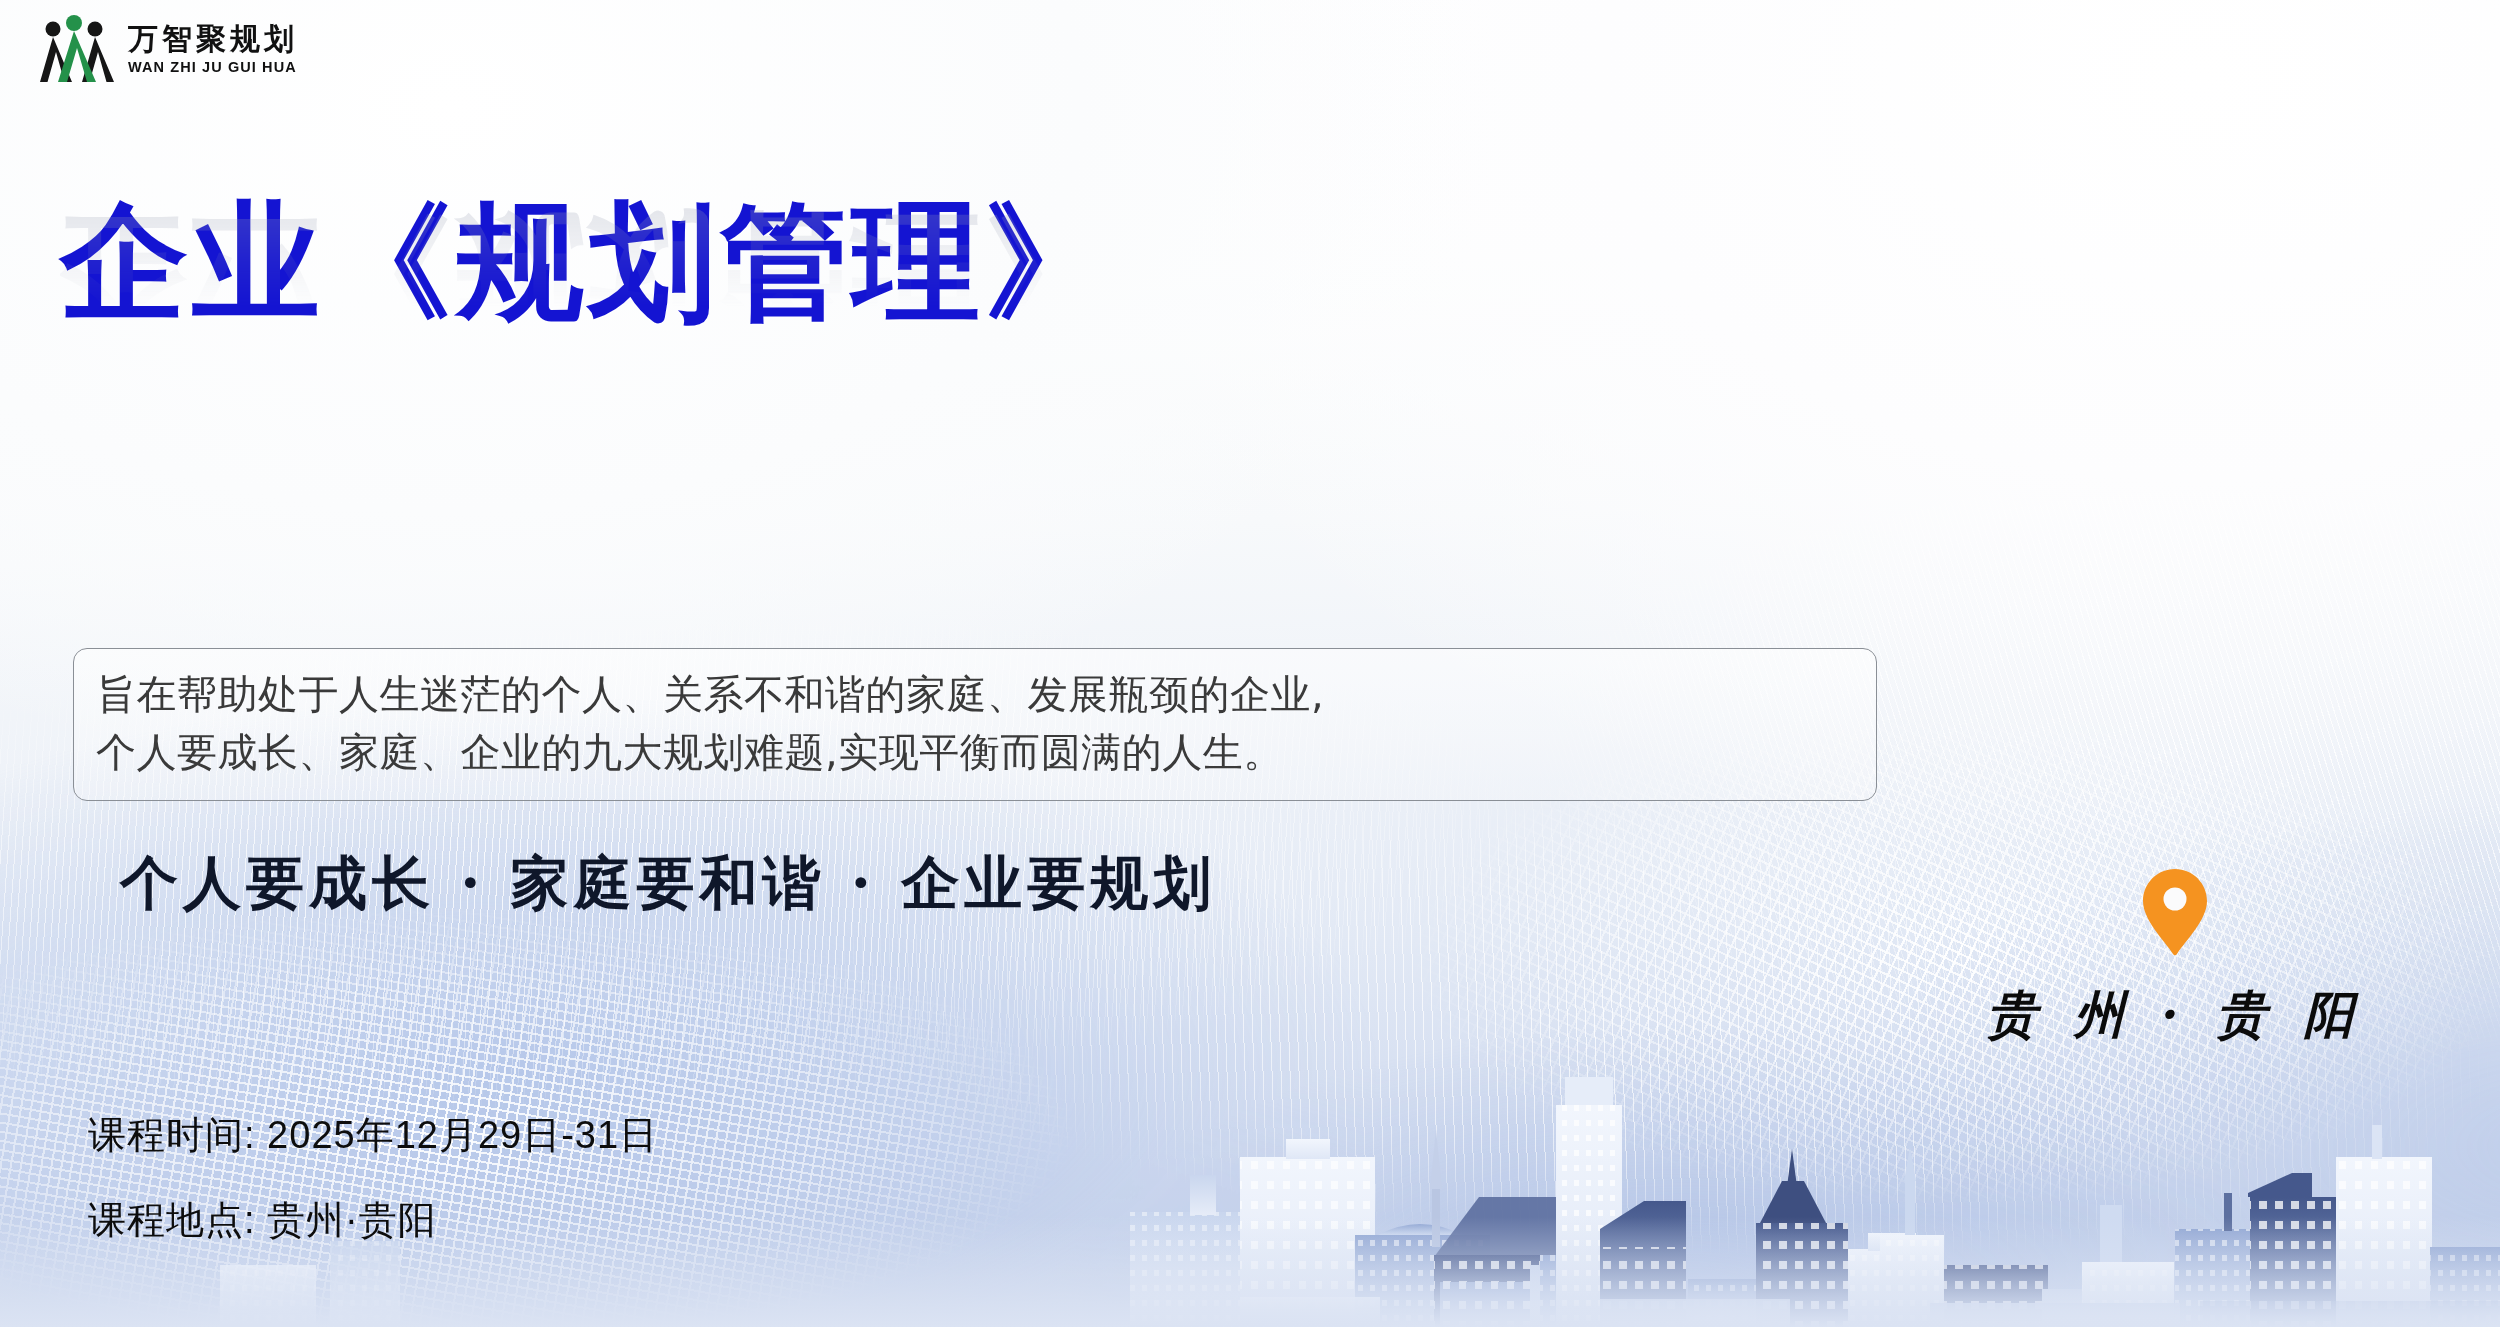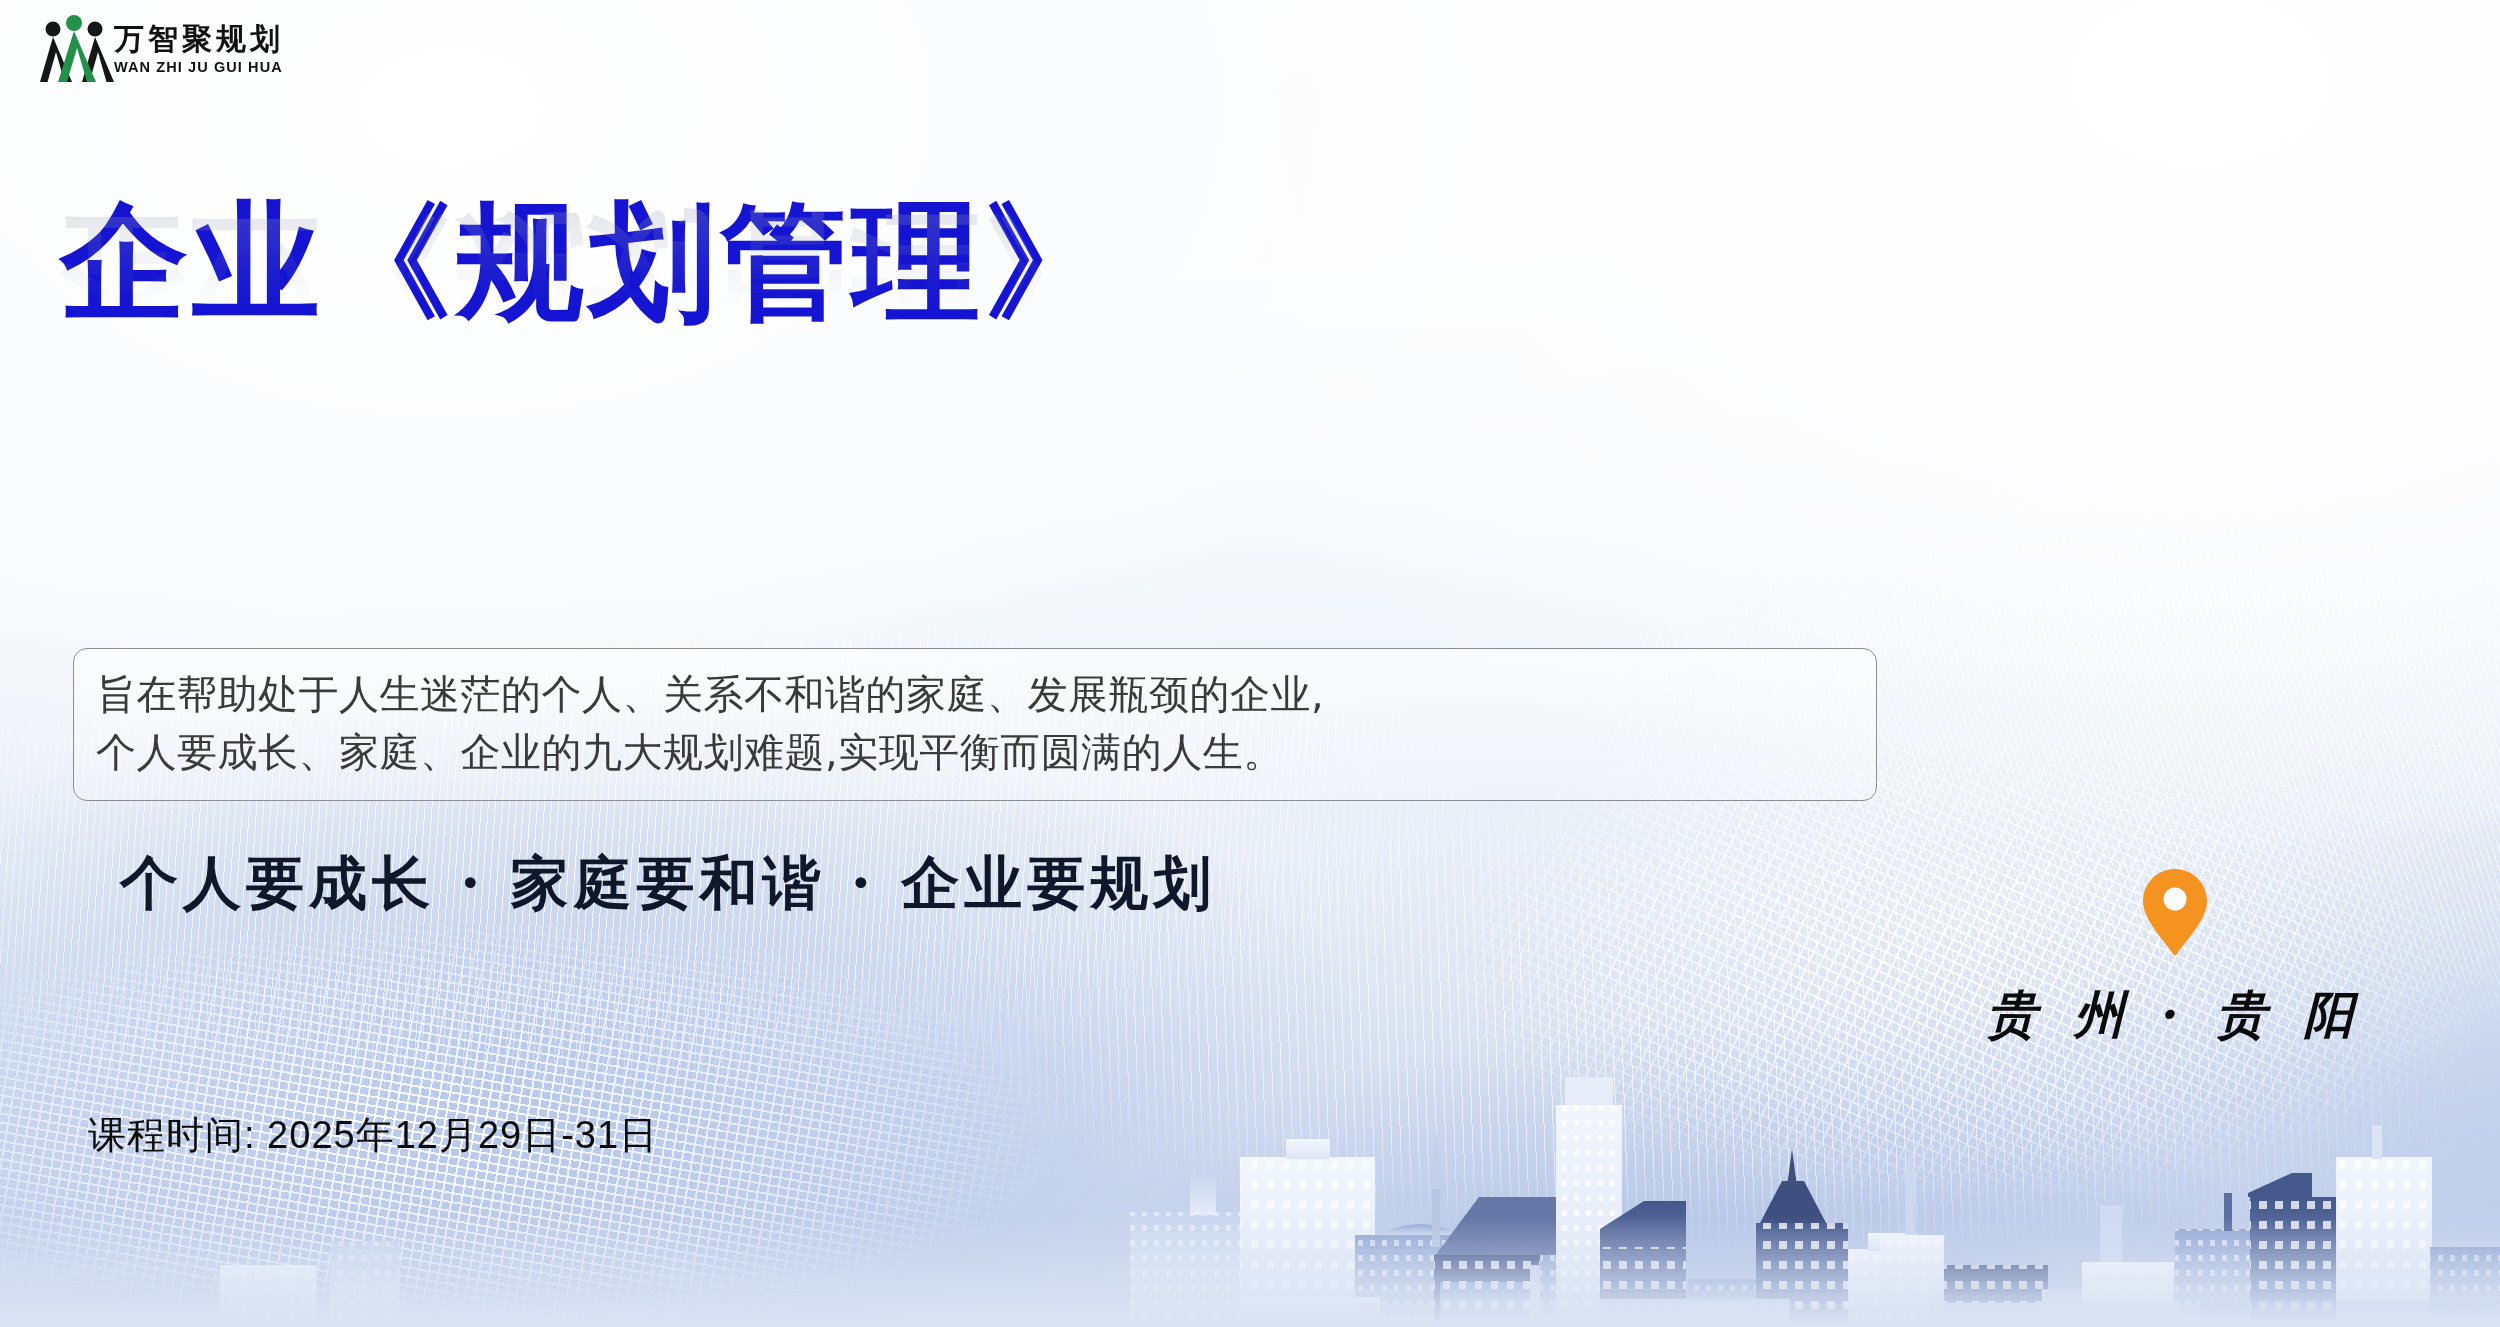--- a/index.html
+++ b/index.html
@@ -70,21 +70,21 @@
   .wave-dots2{
     left:42%;top:42%;width:70%;height:62%;
     background:
       repeating-linear-gradient(115deg, rgba(255,255,255,.95) 0 2px, rgba(255,255,255,0) 2px 11px),
       repeating-linear-gradient(25deg, rgba(255,255,255,.9) 0 2px, rgba(255,255,255,0) 2px 10px);
     -webkit-mask-image:radial-gradient(ellipse 700px 320px at 52% 48%, #000 0%, rgba(0,0,0,.5) 52%, rgba(0,0,0,0) 80%);
             mask-image:radial-gradient(ellipse 700px 320px at 52% 48%, #000 0%, rgba(0,0,0,.5) 52%, rgba(0,0,0,0) 80%);
   }
 
   
-  .logo-block{position:absolute;left:34px;top:14px;display:flex;align-items:center;}
+  .logo-block{position:absolute;left:34px;top:14px;display:flex;align-items:center;gap:14px;}
   .logo-mark{width:80px;height:70px;display:block;}
   .logo-text{display:flex;flex-direction:column;justify-content:center;}
   .logo-cn{
     font-family:"DejaVu Serif","Liberation Serif",serif;
     font-size:30px;font-weight:700;color:#111;letter-spacing:4px;line-height:1.12;
   }
   .logo-en{
     font-size:14.5px;font-weight:700;color:#111;letter-spacing:1.1px;line-height:1.2;margin-top:3px;
   }
 
@@ -344,15 +344,16 @@
       <svg viewBox="0 0 66 88" xmlns="http://www.w3.org/2000/svg">
         <path d="M33 1 C15.3 1 1 15.3 1 33 C1 52 22 72 31.2 86.2 a2.2 2.2 0 0 0 3.6 0 C44 72 65 52 65 33 C65 15.3 50.7 1 33 1 Z" fill="#F59320"></path>
         <circle cx="33" cy="31" r="11.5" fill="#fbfbfc"></circle>
       </svg>
     </span>
     <div class="pin-label">贵 州 · 贵 阳</div>
   </div>
 
   <div class="course-info">
     <div class="course-line">课程时间: 2025年12月29日-31日</div>
+    <div class="course-line">课程地点: 贵州·贵阳</div>
   </div>
 
 </div>
 
 </body></html>

